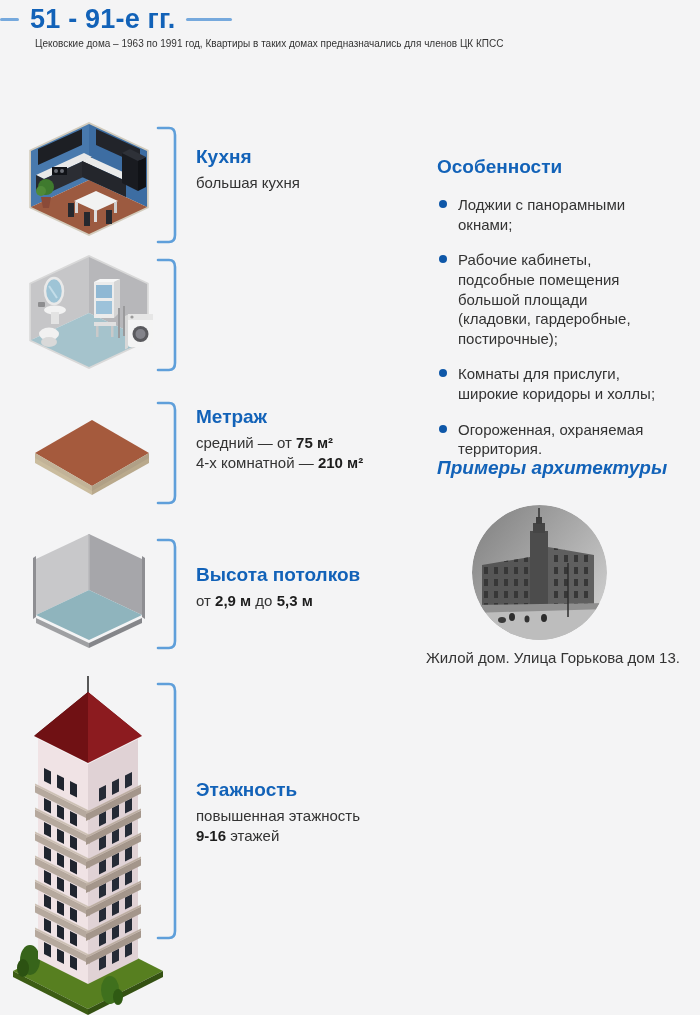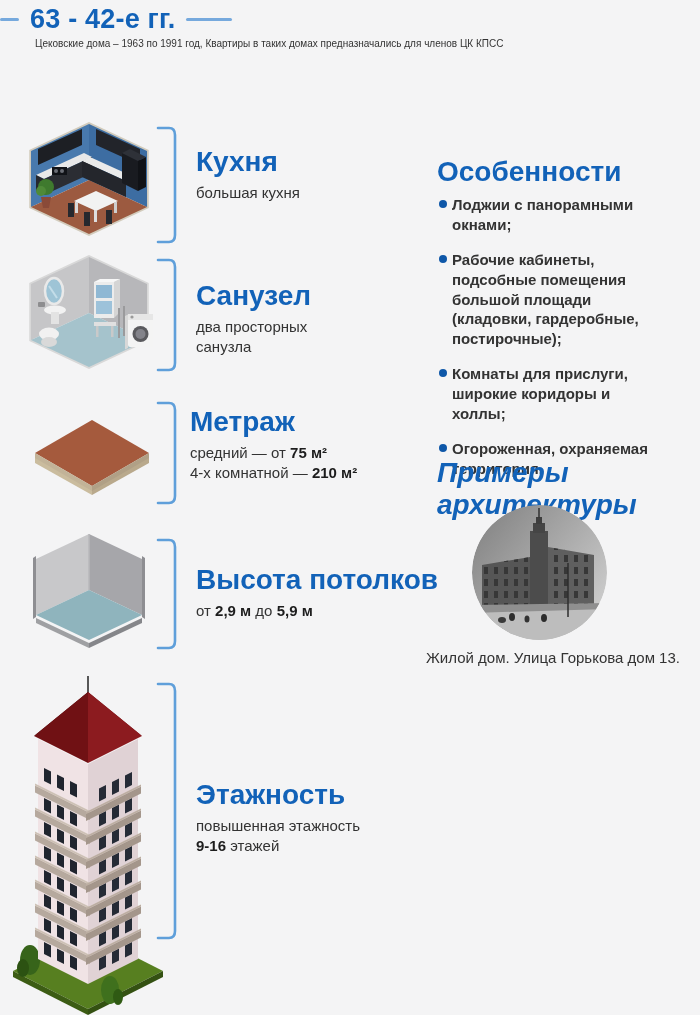--- a/index.html
+++ b/index.html
@@ -17,46 +17,46 @@
 
   
   .title-row{left:0; top:6px; display:flex; align-items:center; gap:11px;}
   .dash{height:3px; background:#76a9dd; border-radius:2px;}
   .dash.l{width:19px;}
   .dash.r{width:46px;}
   h1{font-size:27px; font-weight:bold; color:var(--accent); letter-spacing:.2px; line-height:1;}
   .subtitle{left:35px; top:37px; width:552px; font-size:10px; color:var(--text); line-height:1.47;}
 
   
-  .h-blue{font-size:28px; font-weight:600; color:var(--accent); line-height:1.15; margin:0 0 5px 0;}
+  .h-blue{font-size:19px; font-weight:600; color:var(--accent); line-height:1.15; margin:0 0 5px 0;}
 
   
   .tline{font-size:15px; color:var(--text); line-height:1.33;}
   .tline b{color:var(--bold);}
 
   .bracket-svg{display:block;}
 
   
   .features-list{list-style:none; width:228px; display:flex; flex-direction:column; gap:16px;}
-  .features-list li{display:flex; gap:5px;font-weight:bold;}
+  .features-list li{display:flex; gap:11px;}
   .dot{width:8px; height:8px; border-radius:50%; background:var(--bullet); flex-shrink:0; margin-top:5px;}
   .b-text{font-size:15px; color:var(--text); line-height:1.31; width:200px;}
   .photo{width:135px; height:135px; border-radius:50%; overflow:hidden;}
   .caption{font-size:15px; color:var(--text);}
 
   .illus svg{display:block; width:100%; height:100%;}
 </style>
 </head>
 <body>
 
 <div id="canvas">
 
   <div class="abs title-row">
     <span class="dash l"></span>
-    <h1>63 - 42-е гг.</h1>
+    <h1>51 - 91-е гг.</h1>
     <span class="dash r"></span>
   </div>
   <p class="abs subtitle">Цековские дома – 1963 по 1991 год, Квартиры в таких домах предназначались для членов ЦК КПСС</p>
 
   <div class="abs illus" style="left:22px;top:113px;width:135px;height:132px;">
     <svg viewBox="0 0 135 132">
       <polygon points="9,38 67,11 125,38 125,94 67,121 9,94" fill="none" stroke="#d2cbbc" stroke-width="3.5"></polygon>
       <polygon points="9,38 67,11 67,67 9,94" fill="#4879ad"></polygon>
       <polygon points="67,11 125,38 125,94 67,67" fill="#3d6da2"></polygon>
       <polygon points="9,94 67,67 125,94 67,121" fill="#9c5a40"></polygon>
@@ -122,41 +122,34 @@
       <rect x="106" y="68" width="25" height="33" rx="2" fill="#f4f4f4"></rect>
       <rect x="106" y="68" width="25" height="6" fill="#e6e6e6"></rect>
       <circle cx="118.5" cy="88" r="8" fill="#5a5a5e"></circle>
       <circle cx="118.5" cy="88" r="5" fill="#83838a"></circle>
       <circle cx="110" cy="71" r="1.6" fill="#9a9a9a"></circle>
     </svg>
   </div>
   <svg class="abs bracket-svg" style="left:156px;top:258px;" width="22" height="114" viewBox="0 0 22 114">
     <path d="M2,2 H13 Q19,2 19,9 V105 Q19,112 13,112 H2" fill="none" stroke="var(--bracket)" stroke-width="2.6" stroke-linecap="round"></path>
   </svg>
-  <div class="abs" style="left:196px;top:280px;">
-    <h2 class="h-blue">Санузел</h2>
-    <div>
-        <div class="tline"><span>два просторных</span></div>
-        <div class="tline"><span>санузла</span></div>
-      </div>
-  </div>
 
   <div class="abs illus" style="left:25px;top:398px;width:135px;height:108px;">
     <svg viewBox="0 0 135 108">
       <polygon points="10,59 67,91 67,97 10,65" fill="#cabc9e"></polygon>
       <polygon points="124,59 67,91 67,97 124,65" fill="#b9a98c"></polygon>
       <polygon points="10,55 67,22 124,55 67,88" fill="#a55a3d"></polygon>
       <polygon points="10,55 67,88 67,93 10,60" fill="#c2b398"></polygon>
       <polygon points="124,55 67,88 67,93 124,60" fill="#b0a086"></polygon>
     </svg>
   </div>
   <svg class="abs bracket-svg" style="left:156px;top:401px;" width="22" height="104" viewBox="0 0 22 104">
     <path d="M2,2 H13 Q19,2 19,9 V95 Q19,102 13,102 H2" fill="none" stroke="var(--bracket)" stroke-width="2.6" stroke-linecap="round"></path>
   </svg>
-  <div class="abs" style="left:190px;top:406px;">
+  <div class="abs" style="left:196px;top:406px;">
     <h2 class="h-blue">Метраж</h2>
     <div>
         <div class="tline"><span>средний — от </span><b>75 м²</b></div>
         <div class="tline"><span>4-х комнатной — </span><b>210 м²</b></div>
       </div>
   </div>
 
   <div class="abs illus" style="left:22px;top:521px;width:135px;height:138px;">
     <svg viewBox="0 0 135 138">
       <polygon points="11,37 14,35 14,96 11,98" fill="#8e8e92"></polygon>
@@ -168,21 +161,21 @@
       <line x1="67" y1="13" x2="67" y2="69" stroke="#b8b8bb" stroke-width="1.5"></line>
       <polygon points="14,94 67,69 120,94 67,119" fill="#8fb4bd"></polygon>
     </svg>
   </div>
   <svg class="abs bracket-svg" style="left:156px;top:538px;" width="22" height="112" viewBox="0 0 22 112">
     <path d="M2,2 H13 Q19,2 19,9 V103 Q19,110 13,110 H2" fill="none" stroke="var(--bracket)" stroke-width="2.6" stroke-linecap="round"></path>
   </svg>
   <div class="abs" style="left:196px;top:564px;">
     <h2 class="h-blue">Высота потолков</h2>
     <div>
-        <div class="tline"><span>от </span><b>2,9 м</b><span> до </span><b>5,9 м</b></div>
+        <div class="tline"><span>от </span><b>2,9 м</b><span> до </span><b>5,3 м</b></div>
       </div>
   </div>
 
   <div class="abs illus" style="left:8px;top:676px;width:160px;height:339px;">
     <svg viewBox="0 0 160 339">
 
       <polygon points="5,295 80,257 155,295 80,333" fill="#577f20"></polygon>
       <polygon points="5,295 80,333 80,339 5,301" fill="#3c5c14"></polygon>
       <polygon points="155,295 80,333 80,339 155,301" fill="#345112"></polygon>
 

